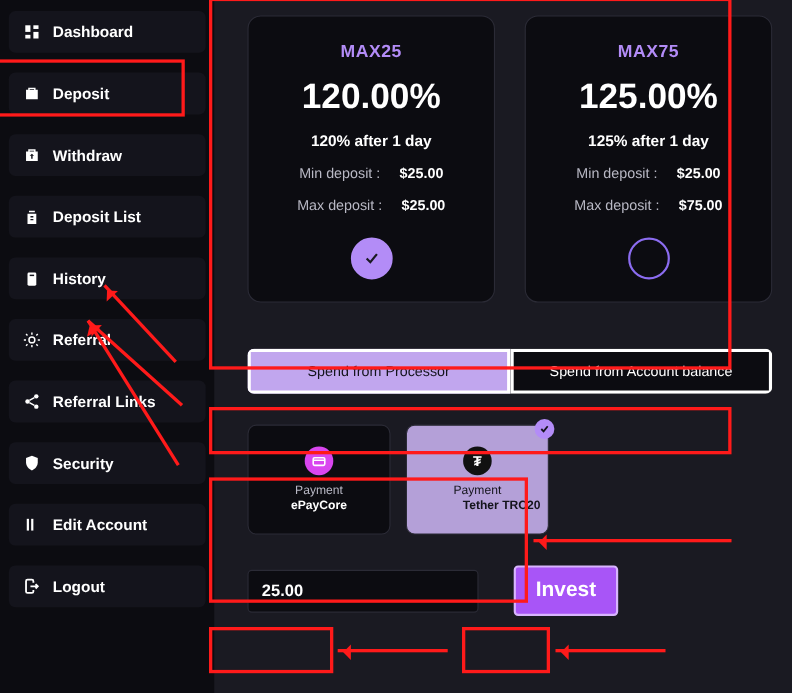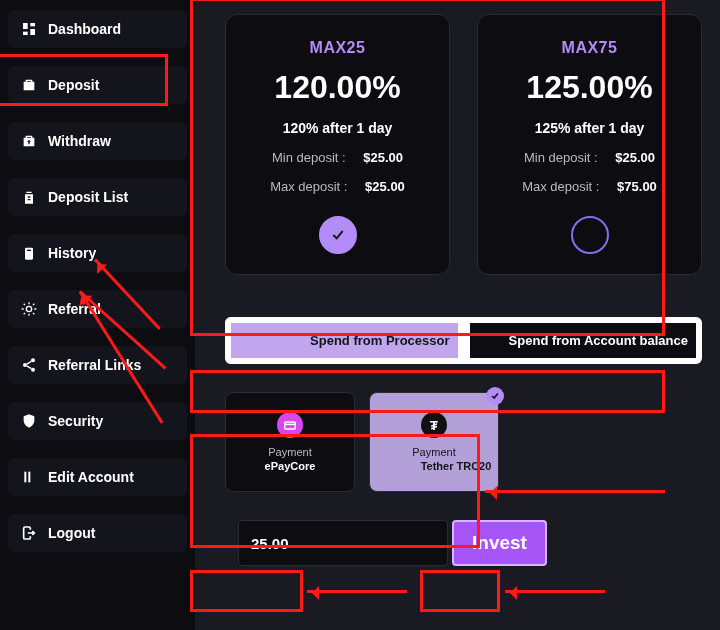--- a/index.html
+++ b/index.html
@@ -102,24 +102,24 @@
   .spend-row {
     display: flex;
     margin-top: 42px;
     border-radius: 6px;
     overflow: hidden;
   }
   .spend-btn {
     flex: 1;
     padding: 10px 8px;
     font-size: 13px;
-    font-weight: 700;
-    text-align: right;
+    font-weight: 400;
+    text-align: center;
     cursor: pointer;
-    border: 6px solid #ffffff;
+    border: 3px solid #ffffff;
   }
   .spend-btn.active { background: #c1a6ee; color: #14141c; }
   .spend-btn.inactive { background: #0c0c11; color: #fff; }
   .processors {
     display: flex;
     gap: 14px;
     margin-top: 28px;
   }
   .proc-card {
     width: 130px;
@@ -148,23 +148,23 @@
   }
   .proc-icon.epay { background: #d946ef; color: #fff; }
   .proc-icon.tether { background: #111; color: #fff; }
   .proc-check {
     position: absolute; top: -6px; right: -6px;
     width: 18px; height: 18px; border-radius: 50%;
     background: #b38cf7; display: flex; align-items: center; justify-content: center;
   }
   .invest-row {
     display: flex;
-    gap: 4px;
+    gap: 32px;
     margin-top: 28px;
-    margin-left: 13px;
+    align-items: center;
   }
   .amount-input {
     width: 210px;
     background: #0c0c11;
     border: 1px solid #2b2b36;
     border-radius: 4px;
     color: #fff;
     font-size: 15px;
     font-weight: 600;
     padding: 10px 12px;

